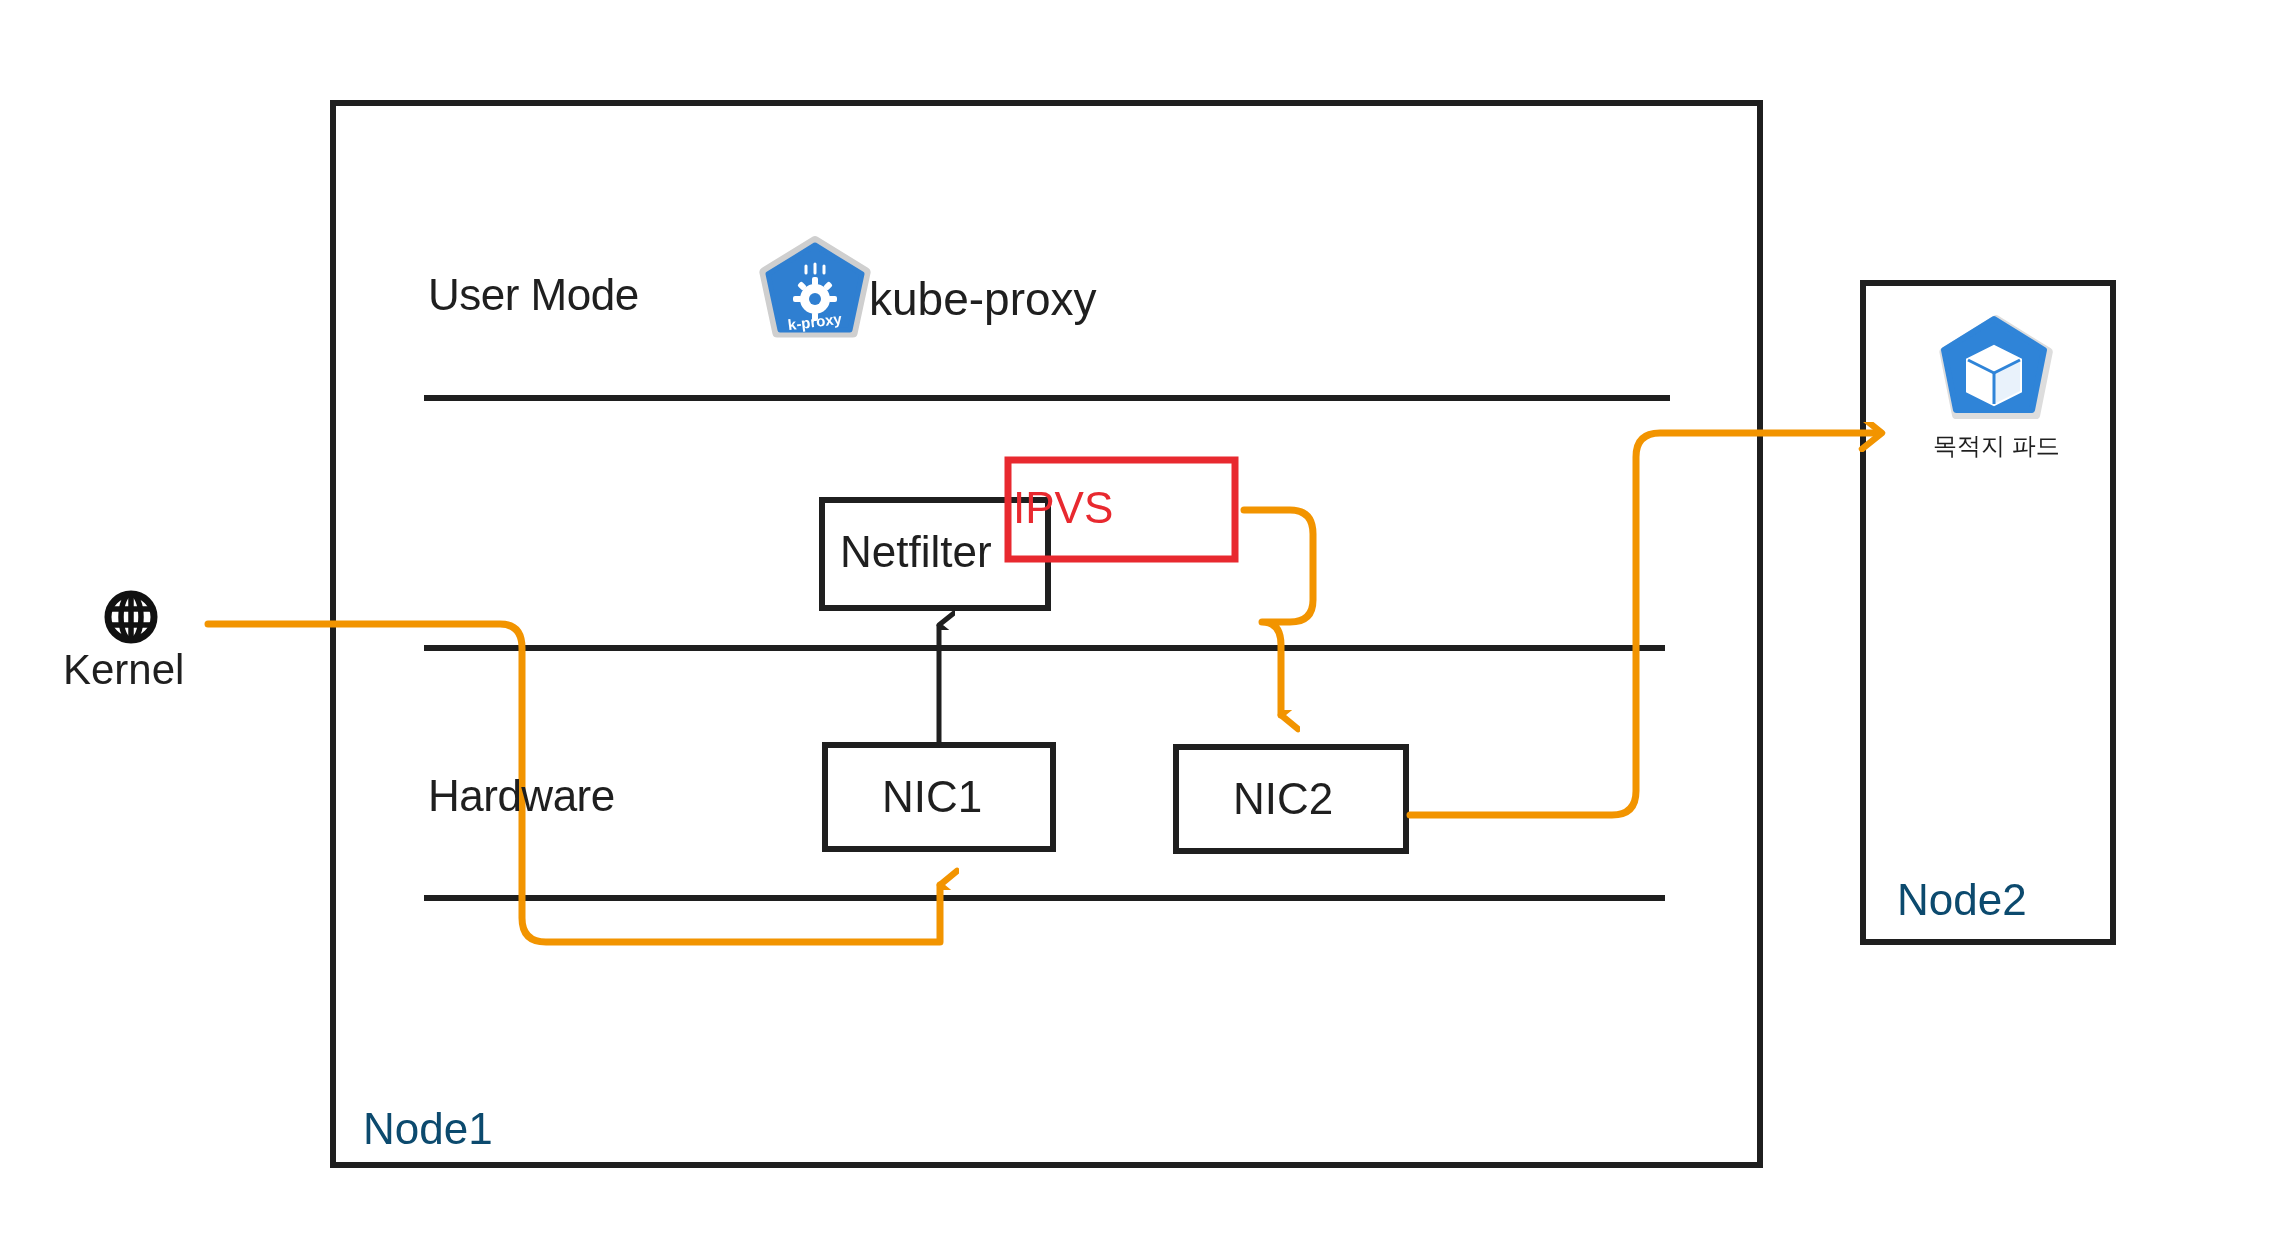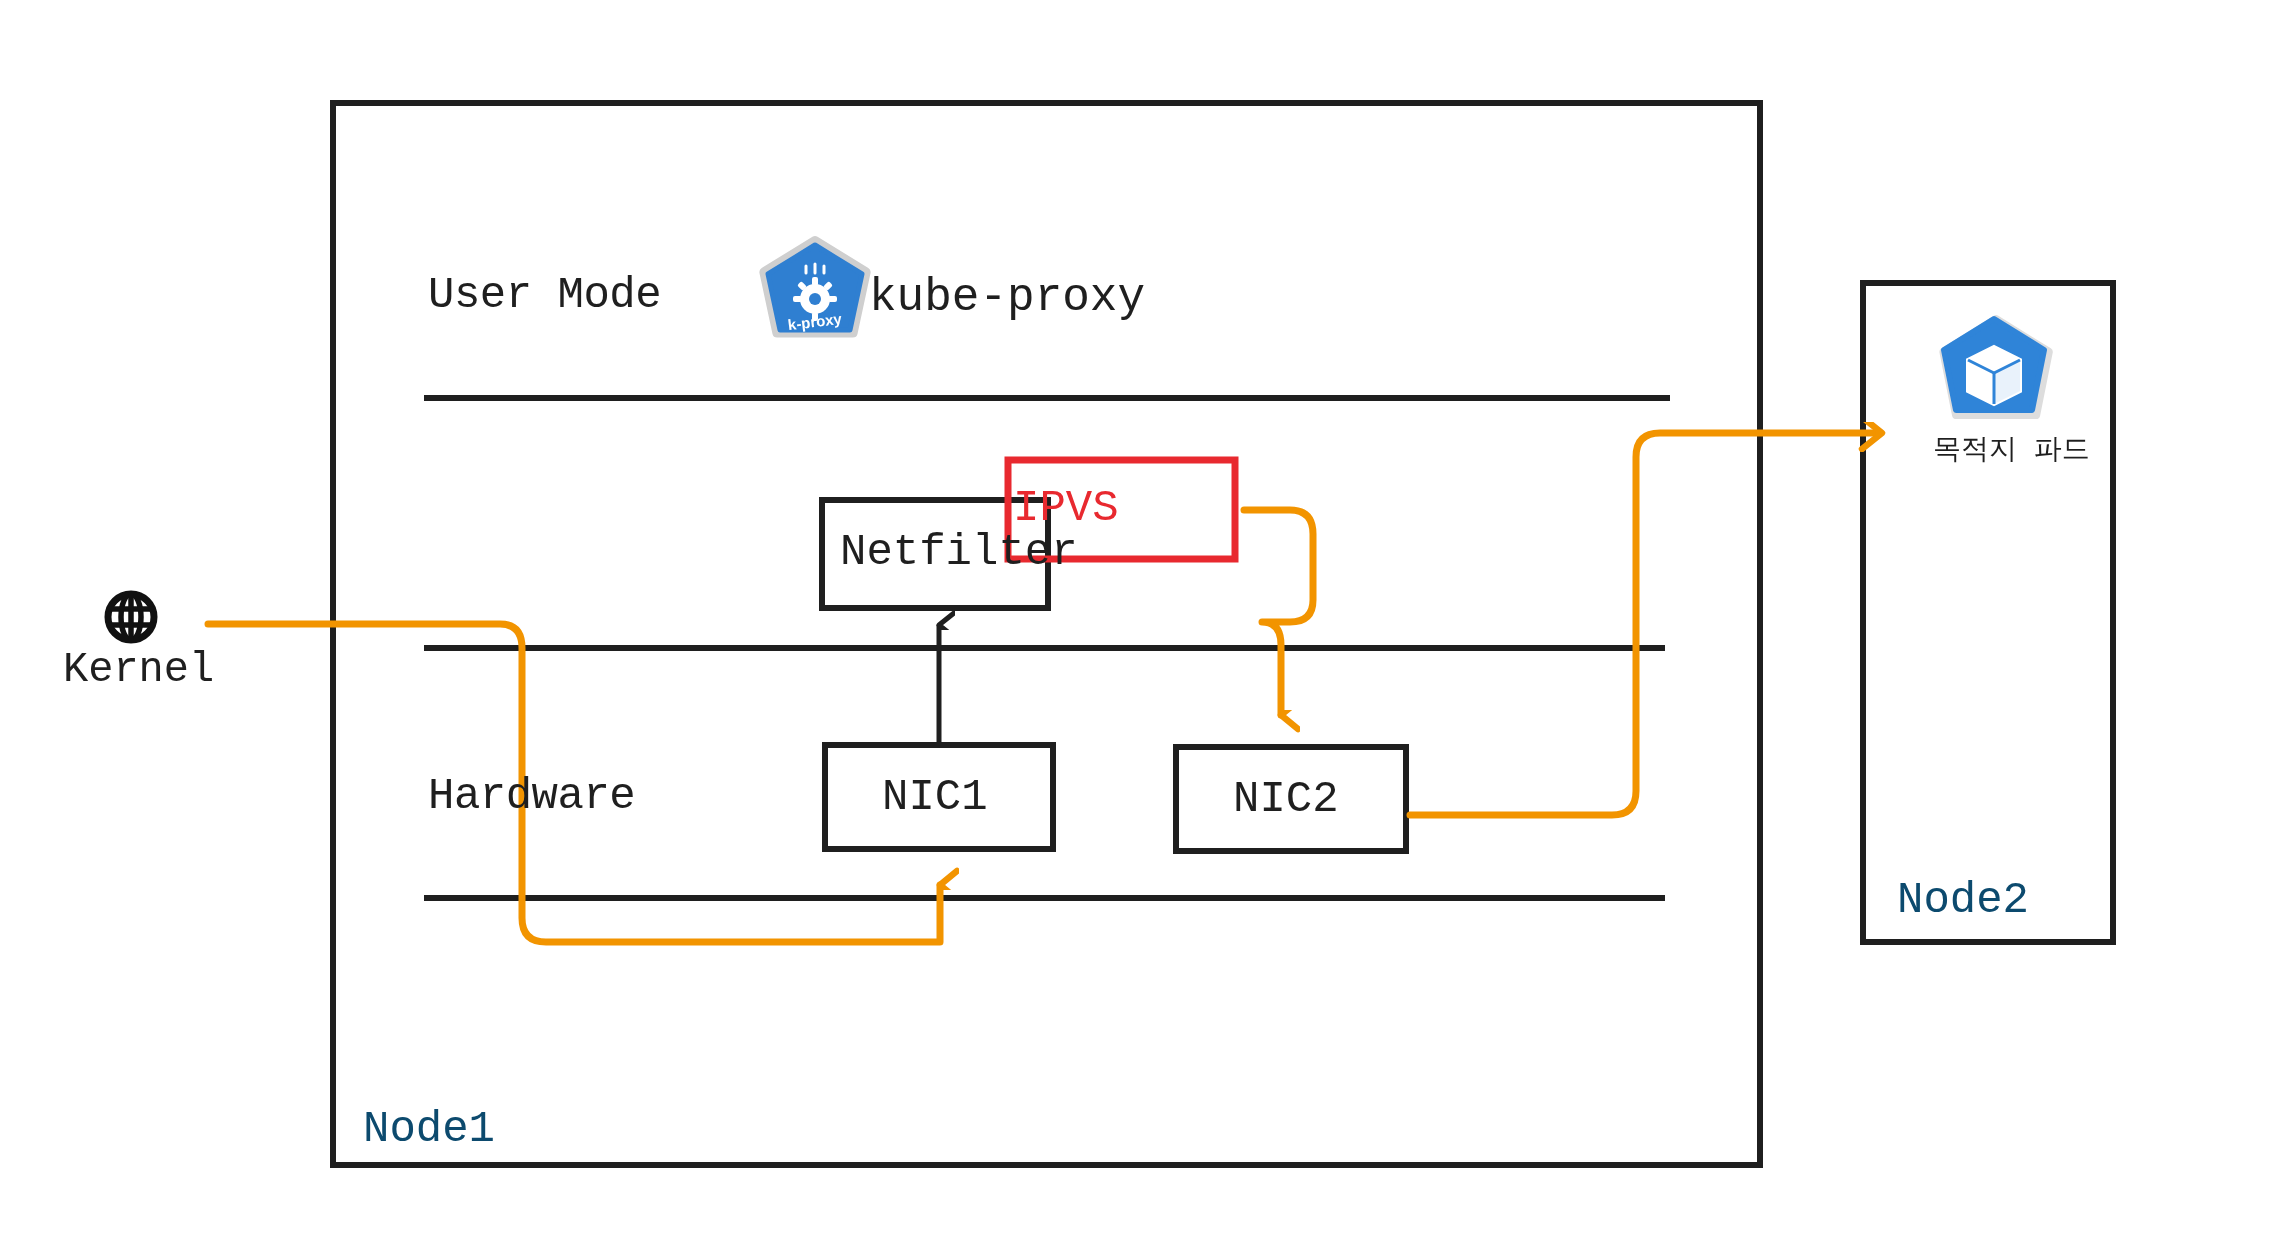--- a/index.html
+++ b/index.html
@@ -23,30 +23,30 @@
   #svg-layer {
     position: absolute;
     left: 0; top: 0;
     width: 2284px;
     height: 1250px;
   }
   .txt {
     position: absolute;
     white-space: nowrap;
     color: #1f1f1f;
-    font-family: Liberation Mono, monospace;
+    font-family: Liberation Sans, sans-serif;
     text-align: center;
   }
   .mode-label { font-size: 44px; letter-spacing: -0.5px; }
   .box-label  { font-size: 44px; }
   .node-label { font-size: 44px; color: #0c4a6e; }
   .ipvs-label { font-size: 44px; color: #e8292f; }
   .kubeproxy-label { font-size: 46px; }
   .client-label { font-size: 42px; }
-  .pod-label { font-size: 28px; }
+  .pod-label { font-size: 24px; }
 </style>
 </head>
 <body>
 
 <div id="stage">
 
   <svg id="svg-layer" viewBox="0 0 2284 1250" xmlns="http://www.w3.org/2000/svg">
 
     <defs>
 

